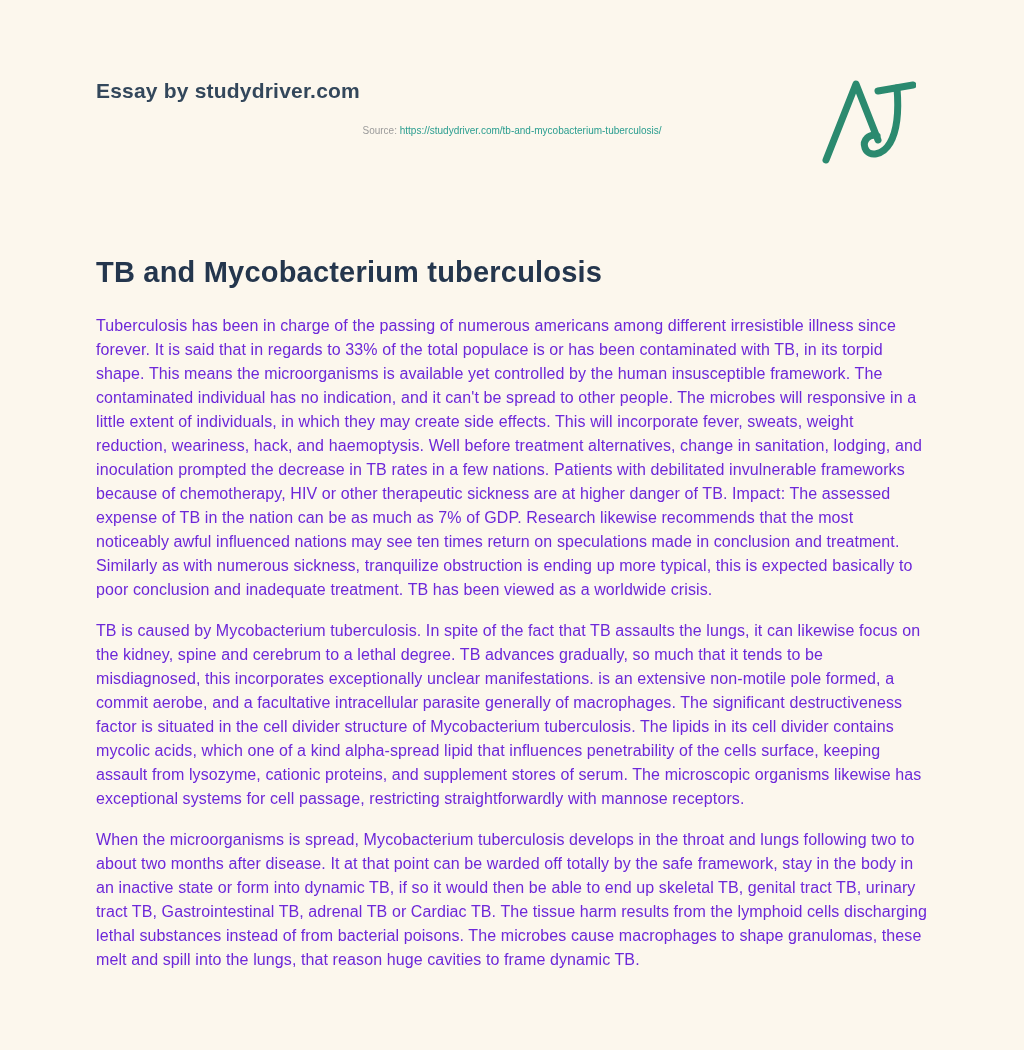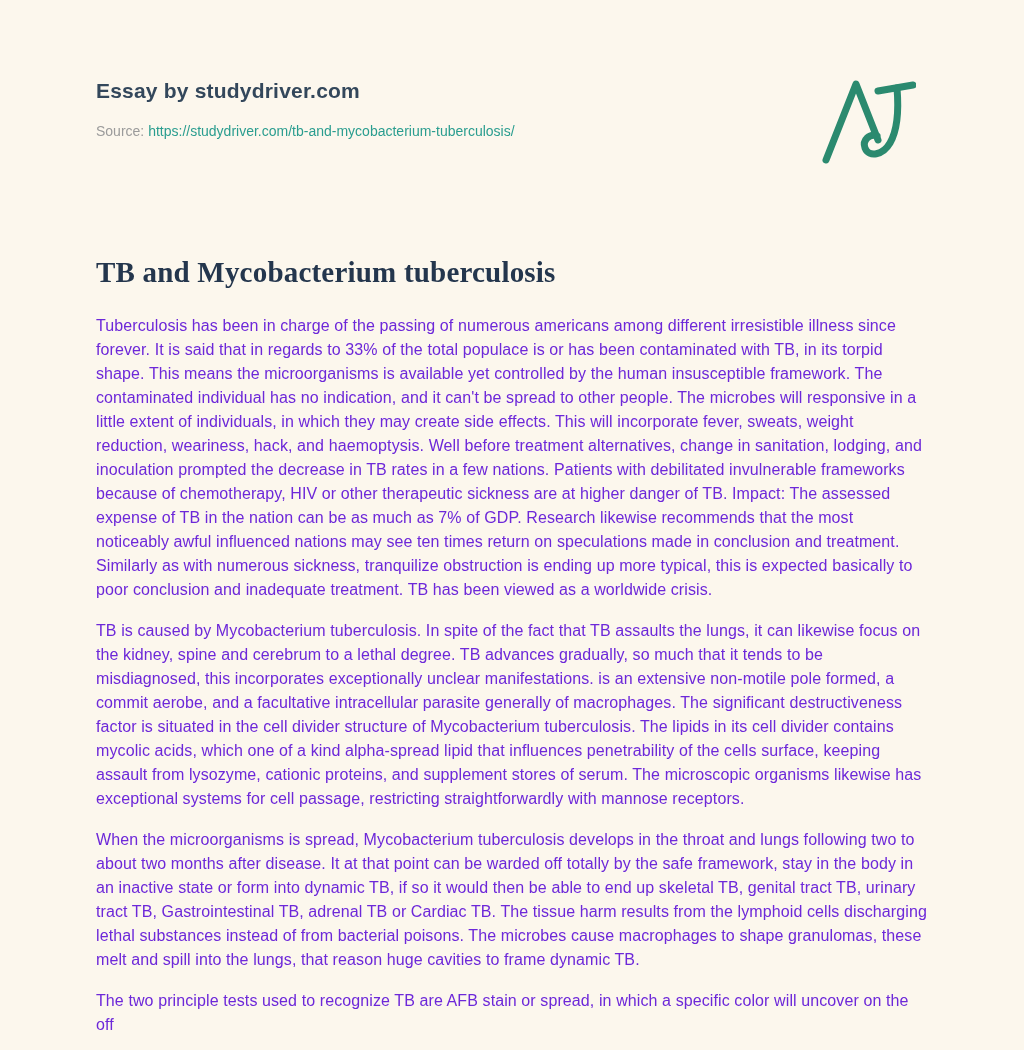--- a/index.html
+++ b/index.html
@@ -25,41 +25,42 @@
   }
   .byline {
     font-size: 21px;
     font-weight: bold;
     color: #33475b;
     letter-spacing: 0.2px;
     line-height: 26px;
   }
   .source-line {
     margin-top: 17px;
-    font-size: 14px;
+    font-size: 10px;
     line-height: 20px;
+    text-align: center;
   }
   .source-label {
     color: #9b9b9b;
   }
   .source-link {
     color: #2a9d8f;
     text-decoration: none;
     cursor: pointer;
   }
   .logo {
     position: absolute;
     top: 74px;
     right: 108px;
     width: 96px;
     height: 90px;
   }
   .doc-title {
     margin-top: 112px;
-    font-family: Liberation Serif, serif;
+    font-family: Liberation Sans, sans-serif;
     font-size: 29px;
     font-weight: bold;
     color: #24364d;
     line-height: 38px;
     letter-spacing: 0.2px;
   }
   .essay-body {
     margin-top: 23px;
     width: 832px;
   }
@@ -95,17 +96,16 @@
       <span> </span>
       <a class="source-link">https://studydriver.com/tb-and-mycobacterium-tuberculosis/</a>
     </div>
 
     <h1 class="doc-title">TB and Mycobacterium tuberculosis</h1>
 
     <div class="essay-body">
       <p>Tuberculosis has been in charge of the passing of numerous americans among different irresistible illness since forever. It is said that in regards to 33% of the total populace is or has been contaminated with TB, in its torpid shape. This means the microorganisms is available yet controlled by the human insusceptible framework. The contaminated individual has no indication, and it can't be spread to other people. The microbes will responsive in a little extent of individuals, in which they may create side effects. This will incorporate fever, sweats, weight reduction, weariness, hack, and haemoptysis. Well before treatment alternatives, change in sanitation, lodging, and inoculation prompted the decrease in TB rates in a few nations. Patients with debilitated invulnerable frameworks because of chemotherapy, HIV or other therapeutic sickness are at higher danger of TB. Impact: The assessed expense of TB in the nation can be as much as 7% of GDP. Research likewise recommends that the most noticeably awful influenced nations may see ten times return on speculations made in conclusion and treatment. Similarly as with numerous sickness, tranquilize obstruction is ending up more typical, this is expected basically to poor conclusion and inadequate treatment. TB has been viewed as a worldwide crisis.</p>
       <p>TB is caused by Mycobacterium tuberculosis. In spite of the fact that TB assaults the lungs, it can likewise focus on the kidney, spine and cerebrum to a lethal degree. TB advances gradually, so much that it tends to be misdiagnosed, this incorporates exceptionally unclear manifestations. is an extensive non-motile pole formed, a commit aerobe, and a facultative intracellular parasite generally of macrophages. The significant destructiveness factor is situated in the cell divider structure of Mycobacterium tuberculosis. The lipids in its cell divider contains mycolic acids, which one of a kind alpha-spread lipid that influences penetrability of the cells surface, keeping assault from lysozyme, cationic proteins, and supplement stores of serum. The microscopic organisms likewise has exceptional systems for cell passage, restricting straightforwardly with mannose receptors.</p>
       <p>When the microorganisms is spread, Mycobacterium tuberculosis develops in the throat and lungs following two to about two months after disease. It at that point can be warded off totally by the safe framework, stay in the body in an inactive state or form into dynamic TB, if so it would then be able to end up skeletal TB, genital tract TB, urinary tract TB, Gastrointestinal TB, adrenal TB or Cardiac TB. The tissue harm results from the lymphoid cells discharging lethal substances instead of from bacterial poisons. The microbes cause macrophages to shape granulomas, these melt and spill into the lungs, that reason huge cavities to frame dynamic TB.</p>
-      <p>The two principle tests used to recognize TB are AFB stain or spread, in which a specific color will uncover on the off</p>
     </div>
 
   </div>
 </div>
 
 </body></html>

